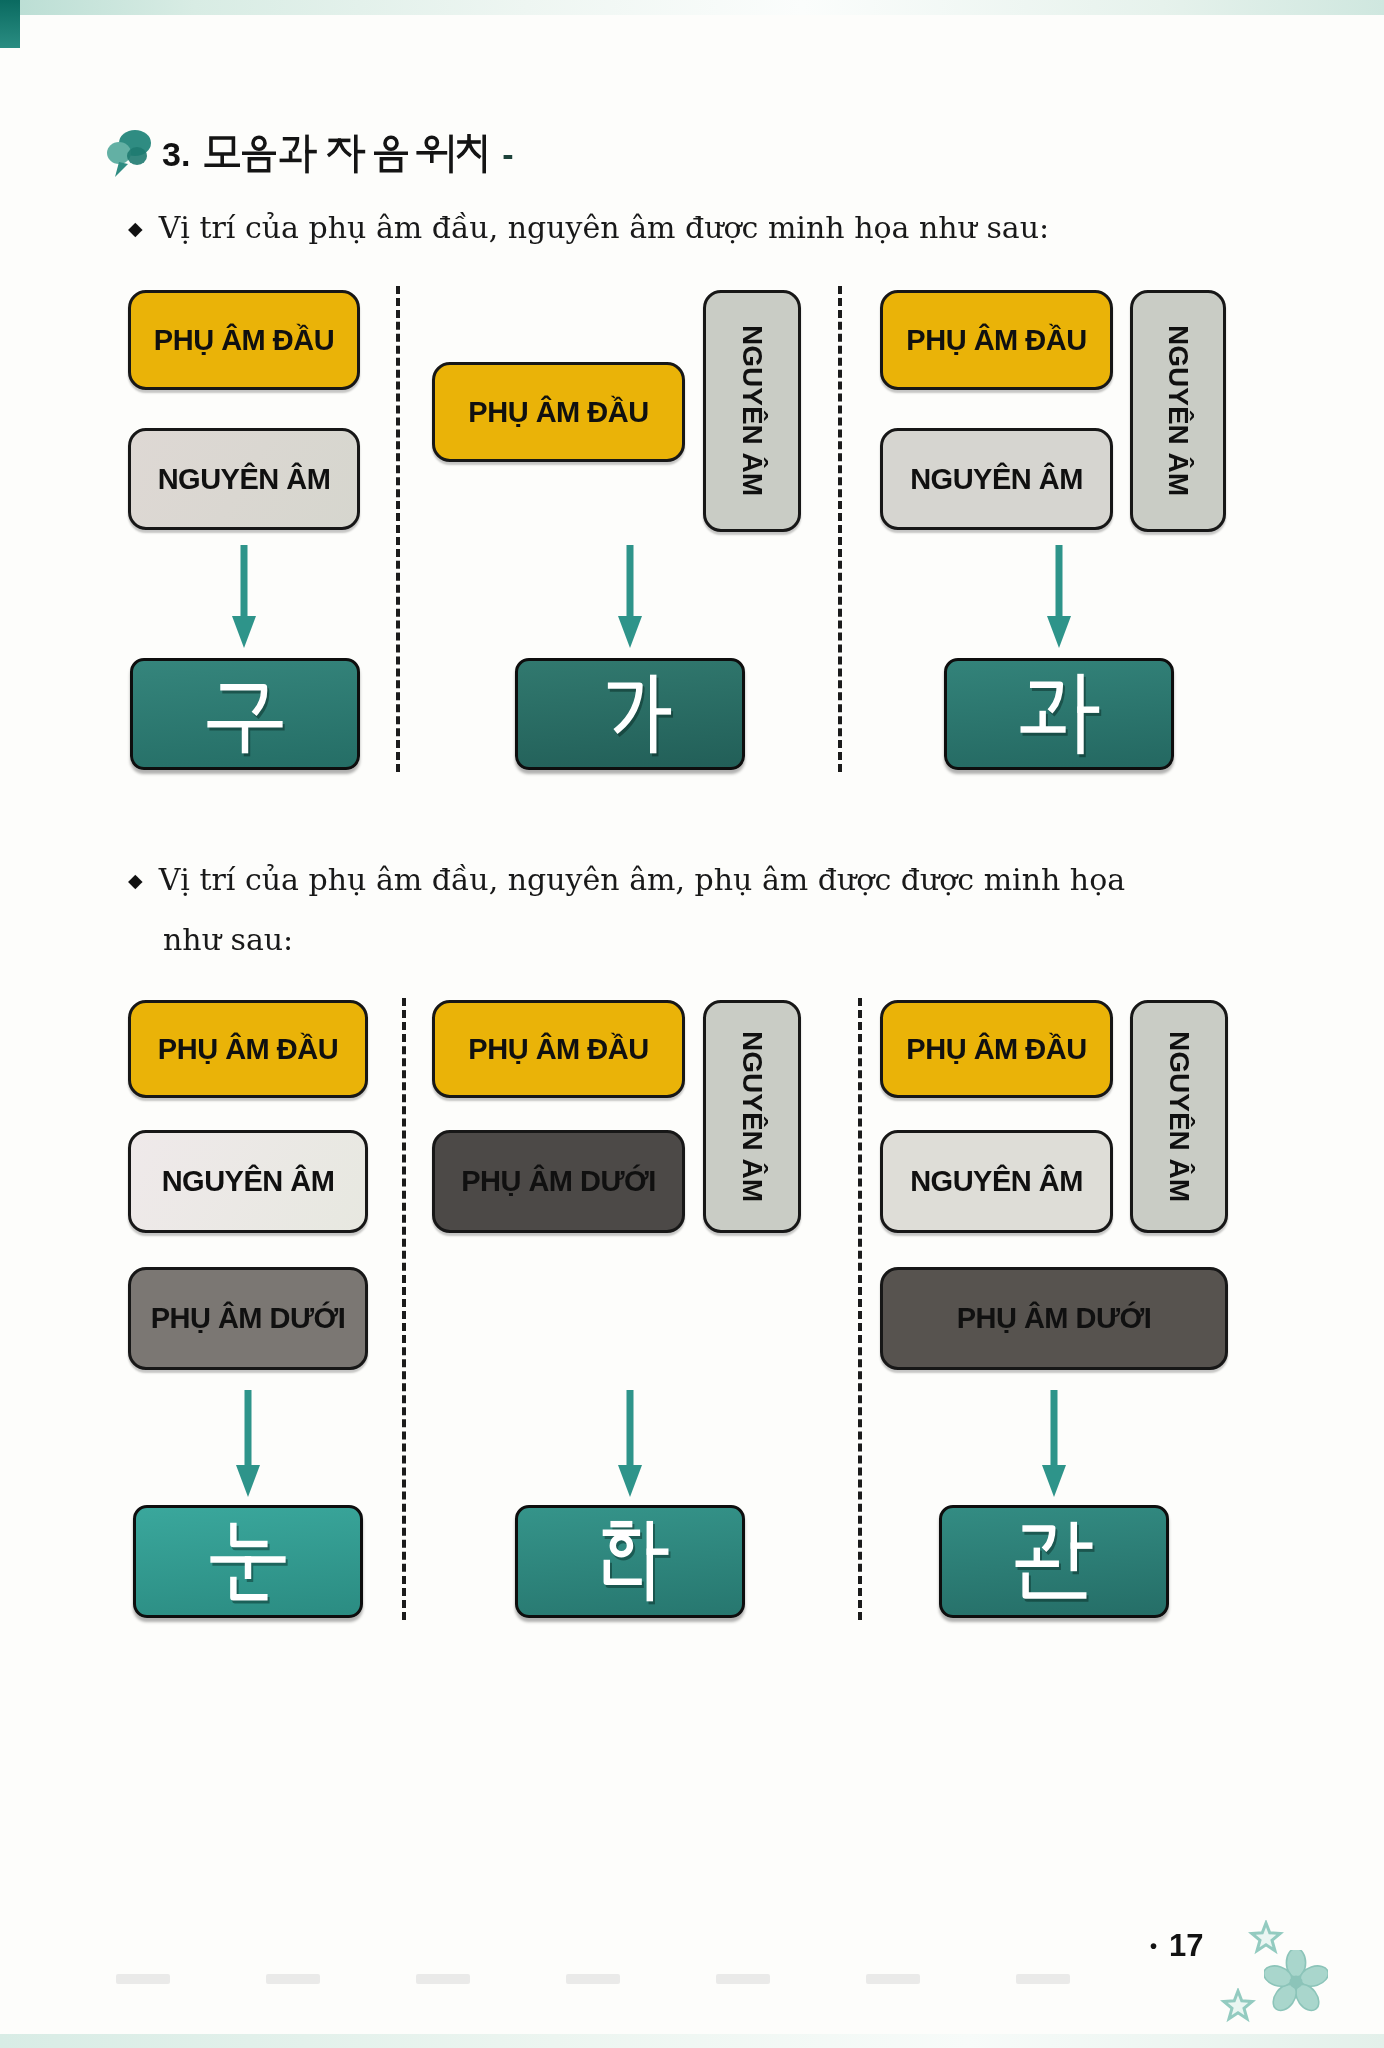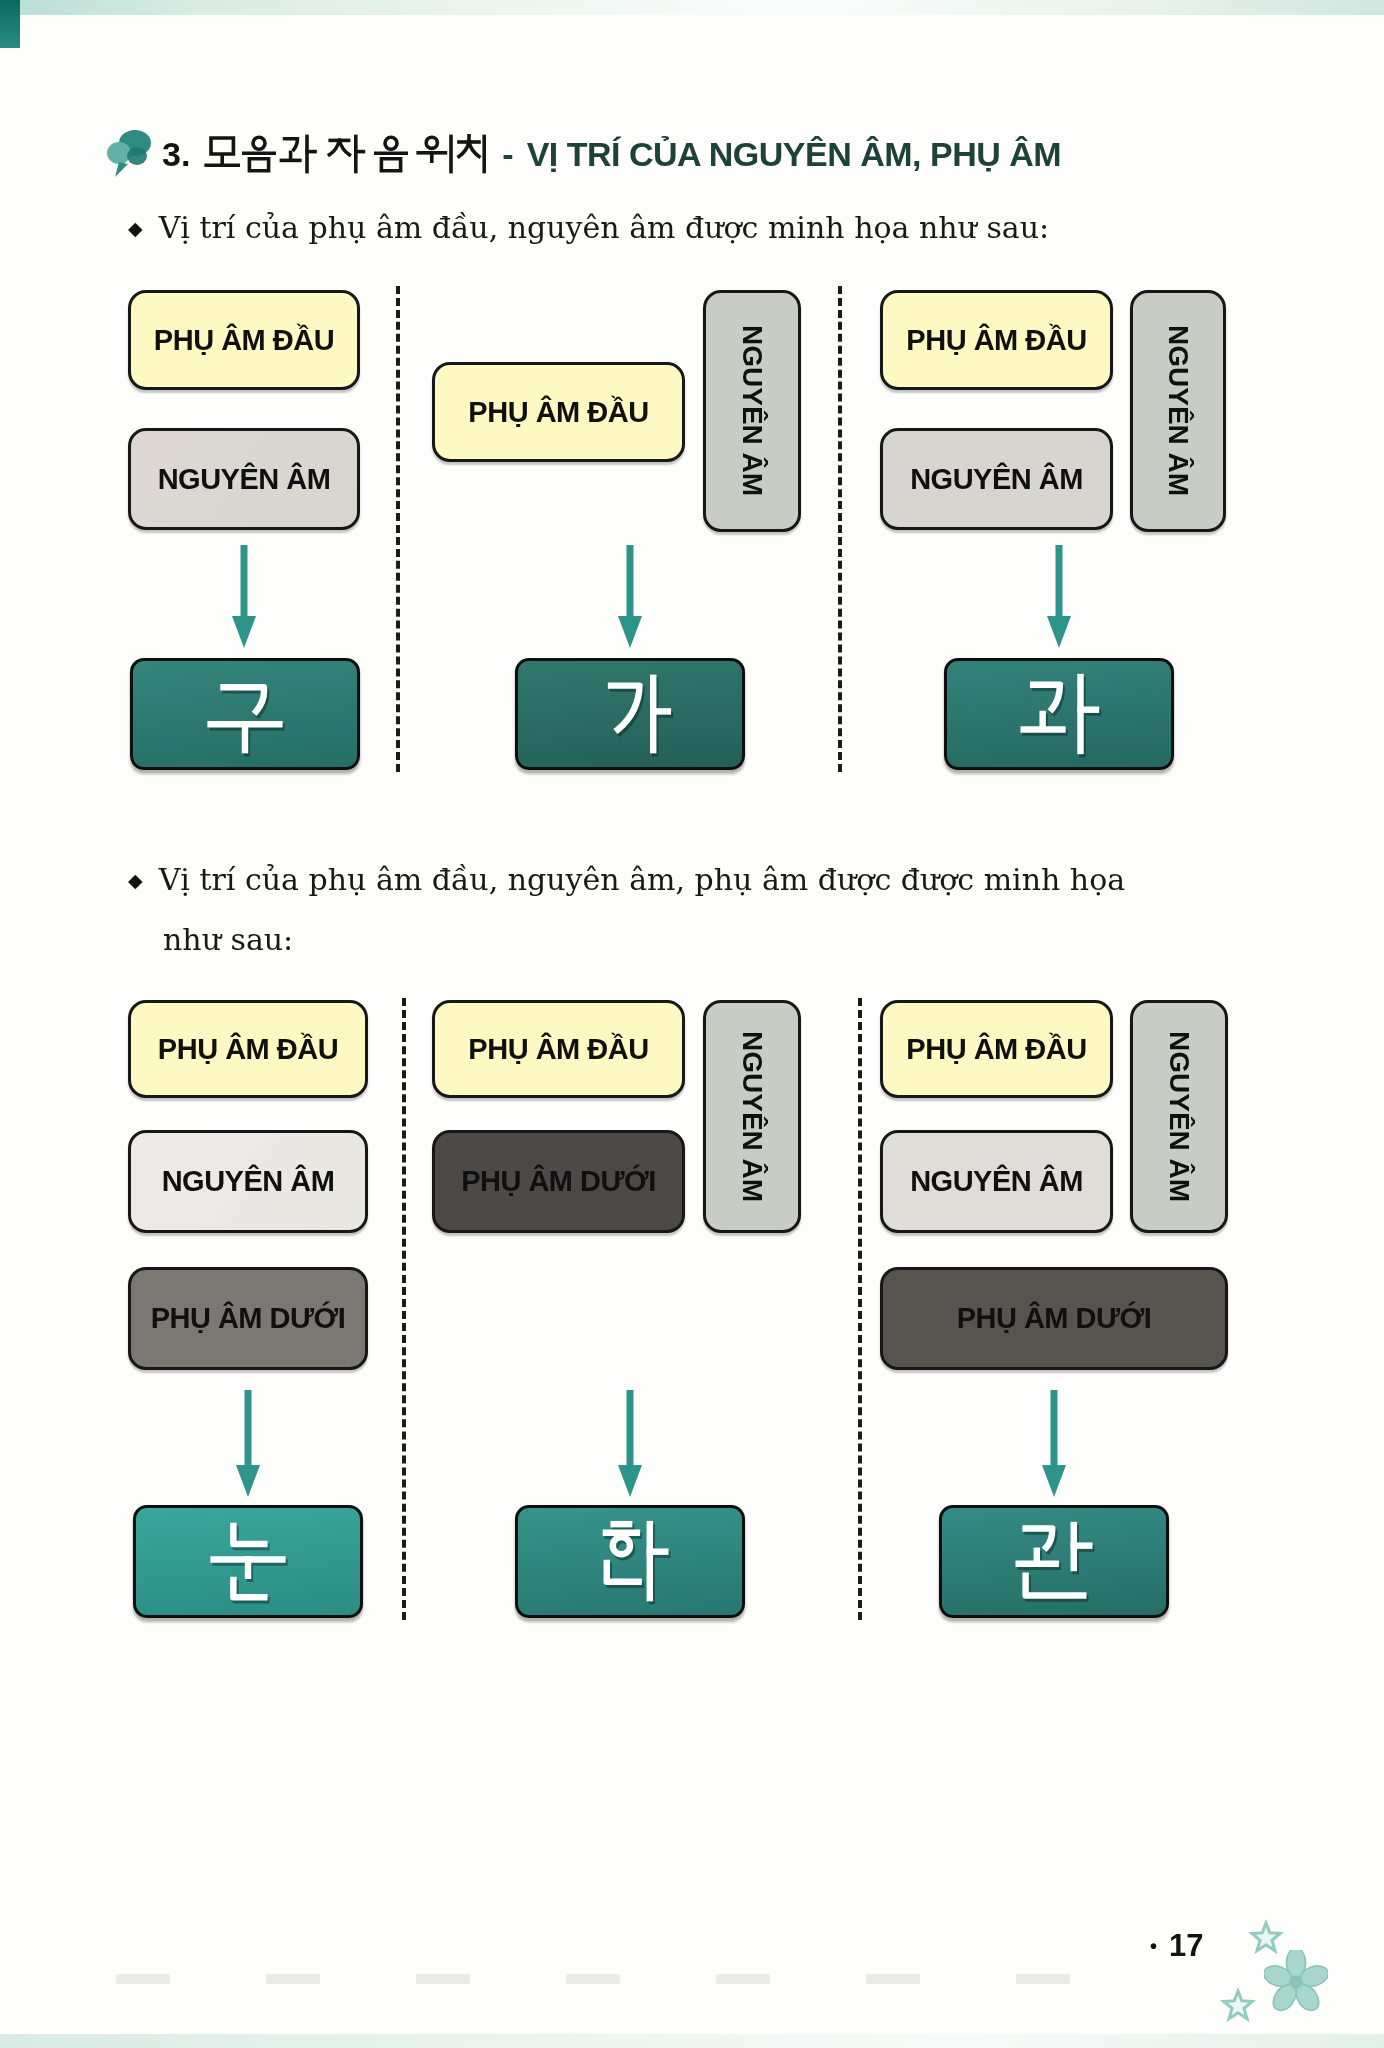--- a/index.html
+++ b/index.html
@@ -21,21 +21,21 @@
   .viet{color:#1d423a;letter-spacing:-0.5px;}
   .sep{color:#1d423a;}
   
   .serifline{position:absolute;display:flex;align-items:flex-start;gap:16px;
     font-family:"DejaVu Serif","Liberation Serif",serif;font-size:30px;color:#191919;white-space:nowrap;}
   .diamond{font-size:19px;margin-top:7px;color:#111;font-family:"DejaVu Sans",sans-serif;}
   
   .lbox{position:absolute;border:3px solid #171717;border-radius:18px;box-sizing:border-box;
     display:flex;align-items:center;justify-content:center;font-weight:bold;font-size:29px;
     color:#101010;letter-spacing:-0.5px;box-shadow:0 3px 2px rgba(0,0,0,.22);white-space:nowrap;}
-  .white{background:#fef9c3;}
+  .white{background:#eab308;}
   .gray1{background:linear-gradient(120deg,#ded8d4,#d6d6ce);}
   .gray2{background:#d6d5d0;}
   .glight{background:linear-gradient(120deg,#efe9ea,#e7e8e0);}
   .glight2{background:#deddd7;}
   .dark1{background:#7b7773;}
   .dark2{background:#4c4947;}
   .dark3{background:#57534f;}
   .vbox{position:absolute;border:3px solid #171717;border-radius:18px;box-sizing:border-box;
     background:#c9ccc5;display:flex;align-items:center;justify-content:center;
     writing-mode:vertical-rl;text-orientation:mixed;font-weight:bold;font-size:28px;color:#101010;
@@ -97,21 +97,20 @@
         <path d="M538 47 H606"></path>
         <path d="M572 47 V68"></path>
         <path d="M620 6 V94"></path>
       <path d="M665 4 V12"></path>
         <path d="M640 20 H690"></path>
         <path d="M665 20 C661 36 652 48 640 56"></path>
       <path d="M665 20 C669 36 678 48 690 56"></path>
         <path d="M703 6 V94"></path>
     </svg>
     <span class="sep">-</span>
-    <span class="viet">VỊ TRÍ CỦA NGUYÊN ÂM, PHỤ ÂM</span>
   </div>
 
   <div class="serifline" style="left:128px;top:210px;">
     <span class="diamond">◆</span>
     <span>Vị trí của phụ âm đầu, nguyên âm được minh họa như sau:</span>
   </div>
 
   <div class="lbox white" style="left:128px;top:290px;width:232px;height:100px;">PHỤ ÂM ĐẦU</div>
   <div class="lbox gray1" style="left:128px;top:428px;width:232px;height:102px;">NGUYÊN ÂM</div>
 

